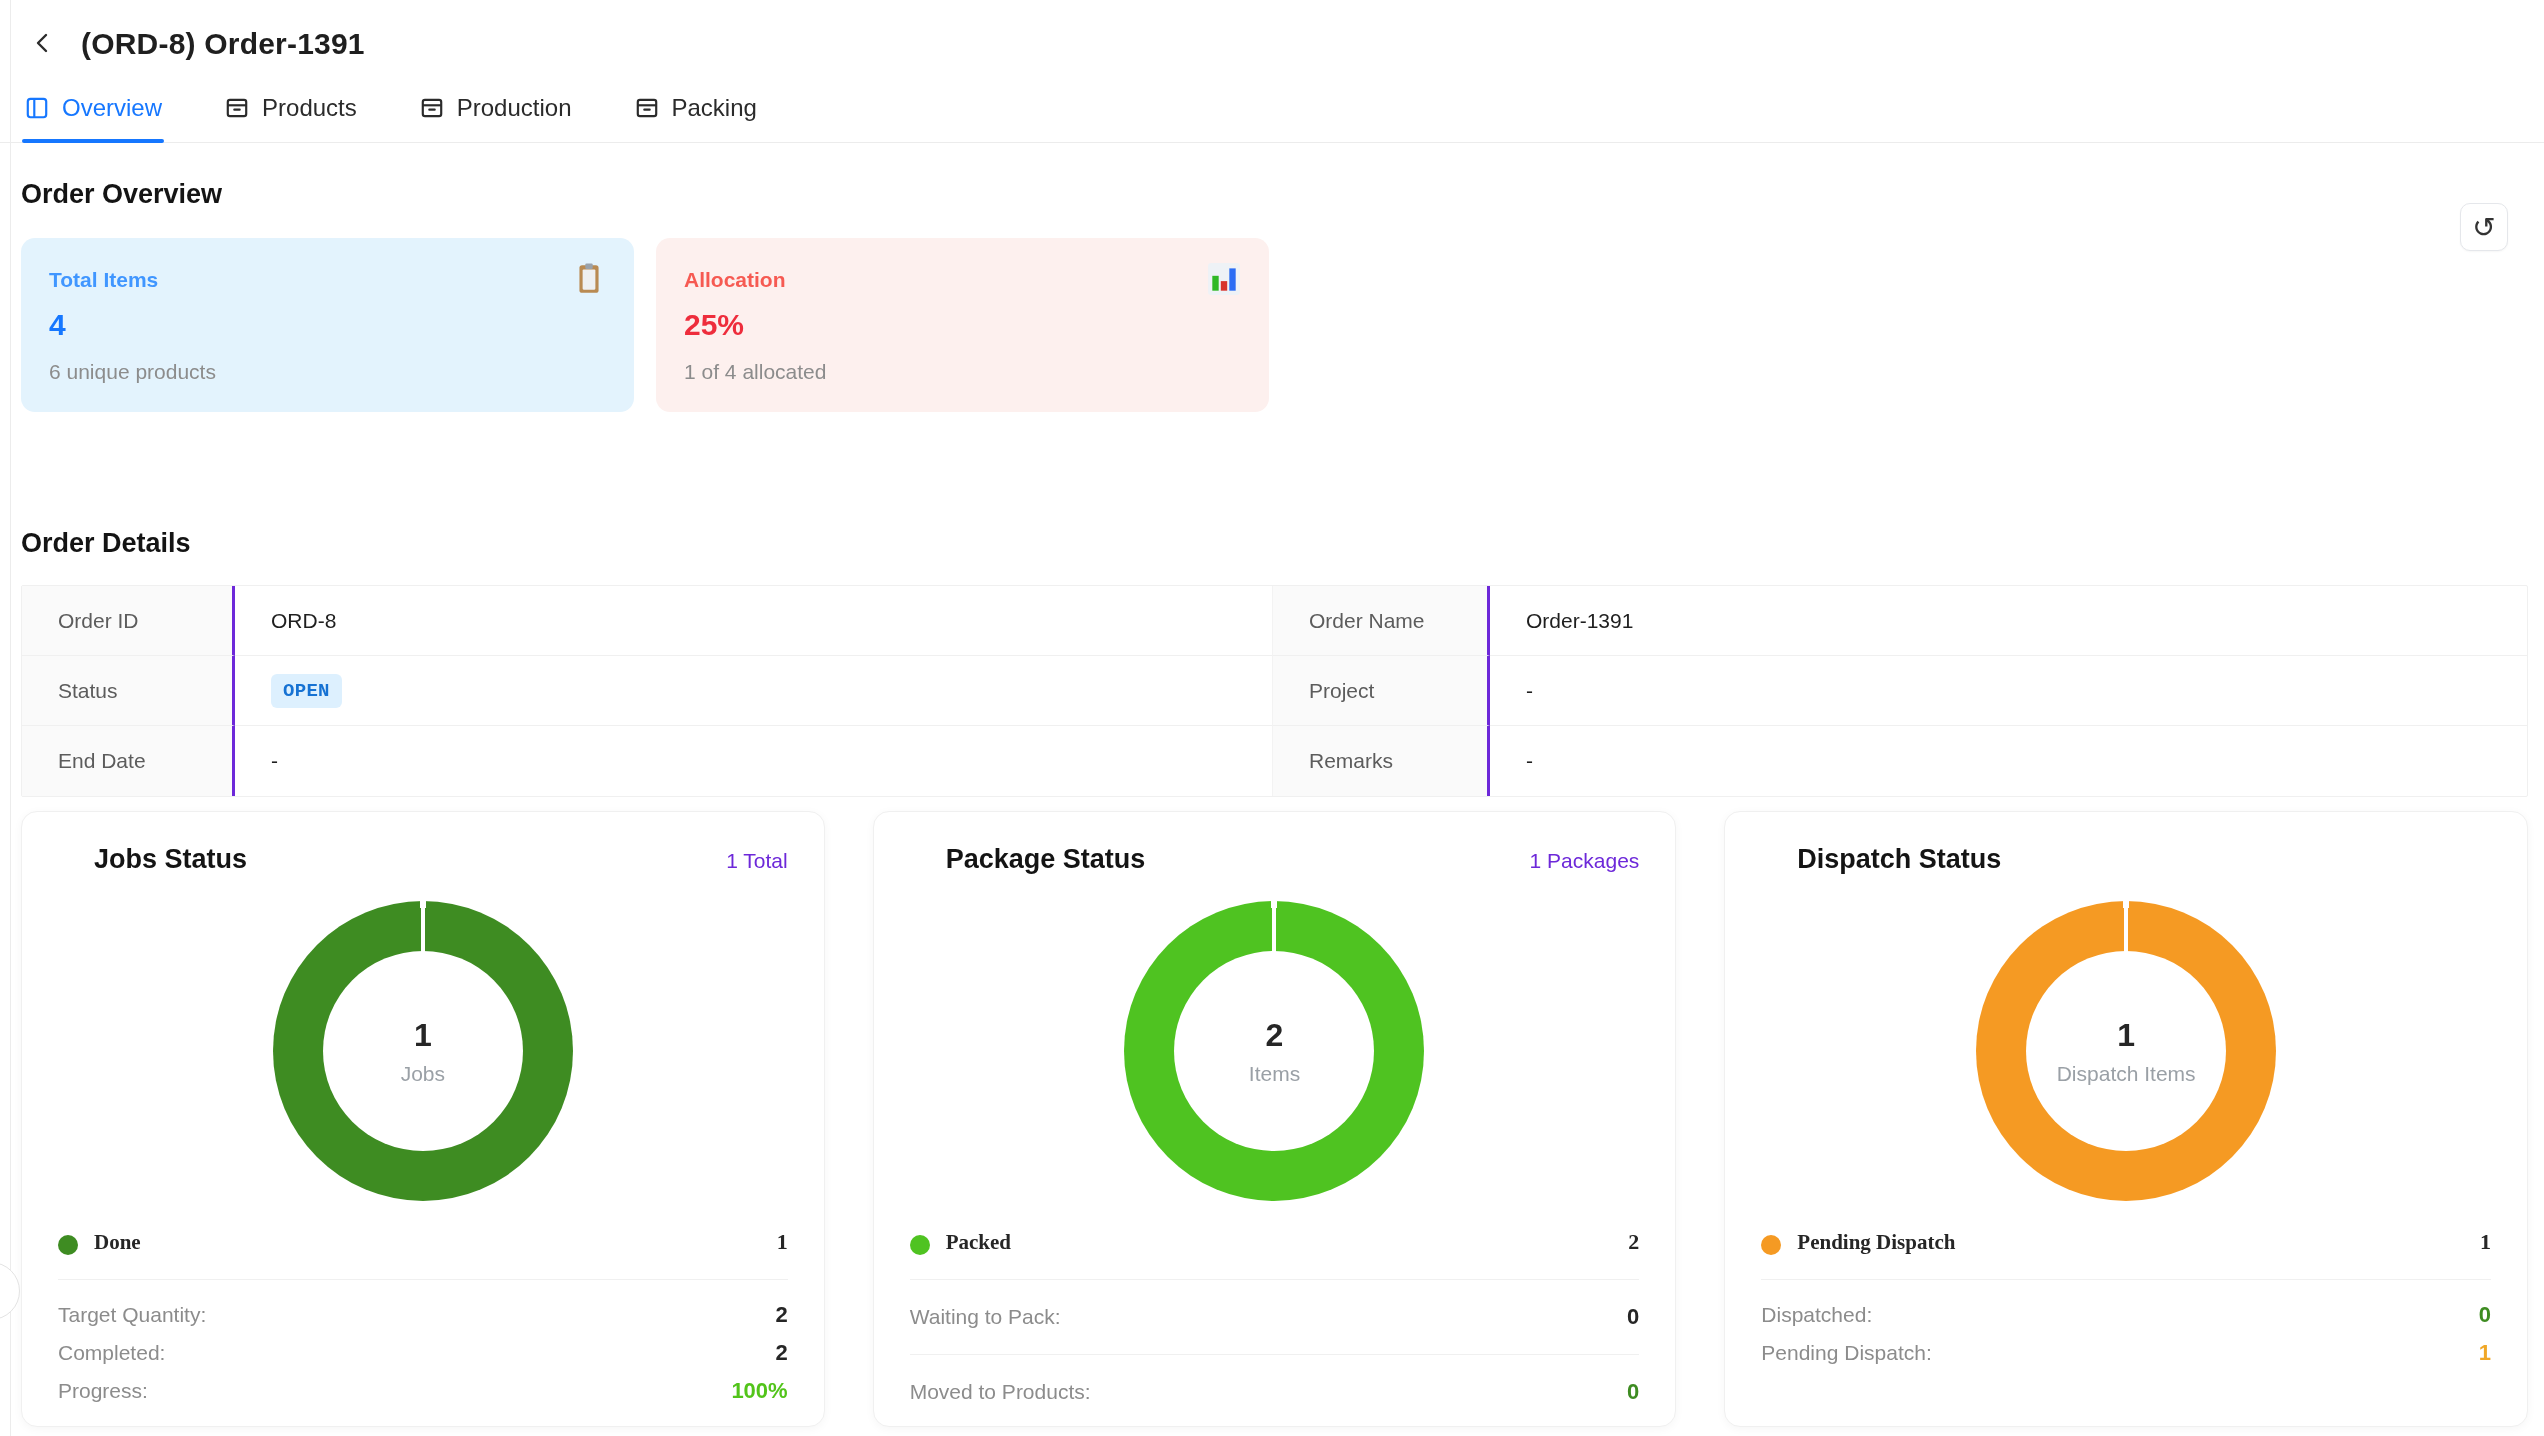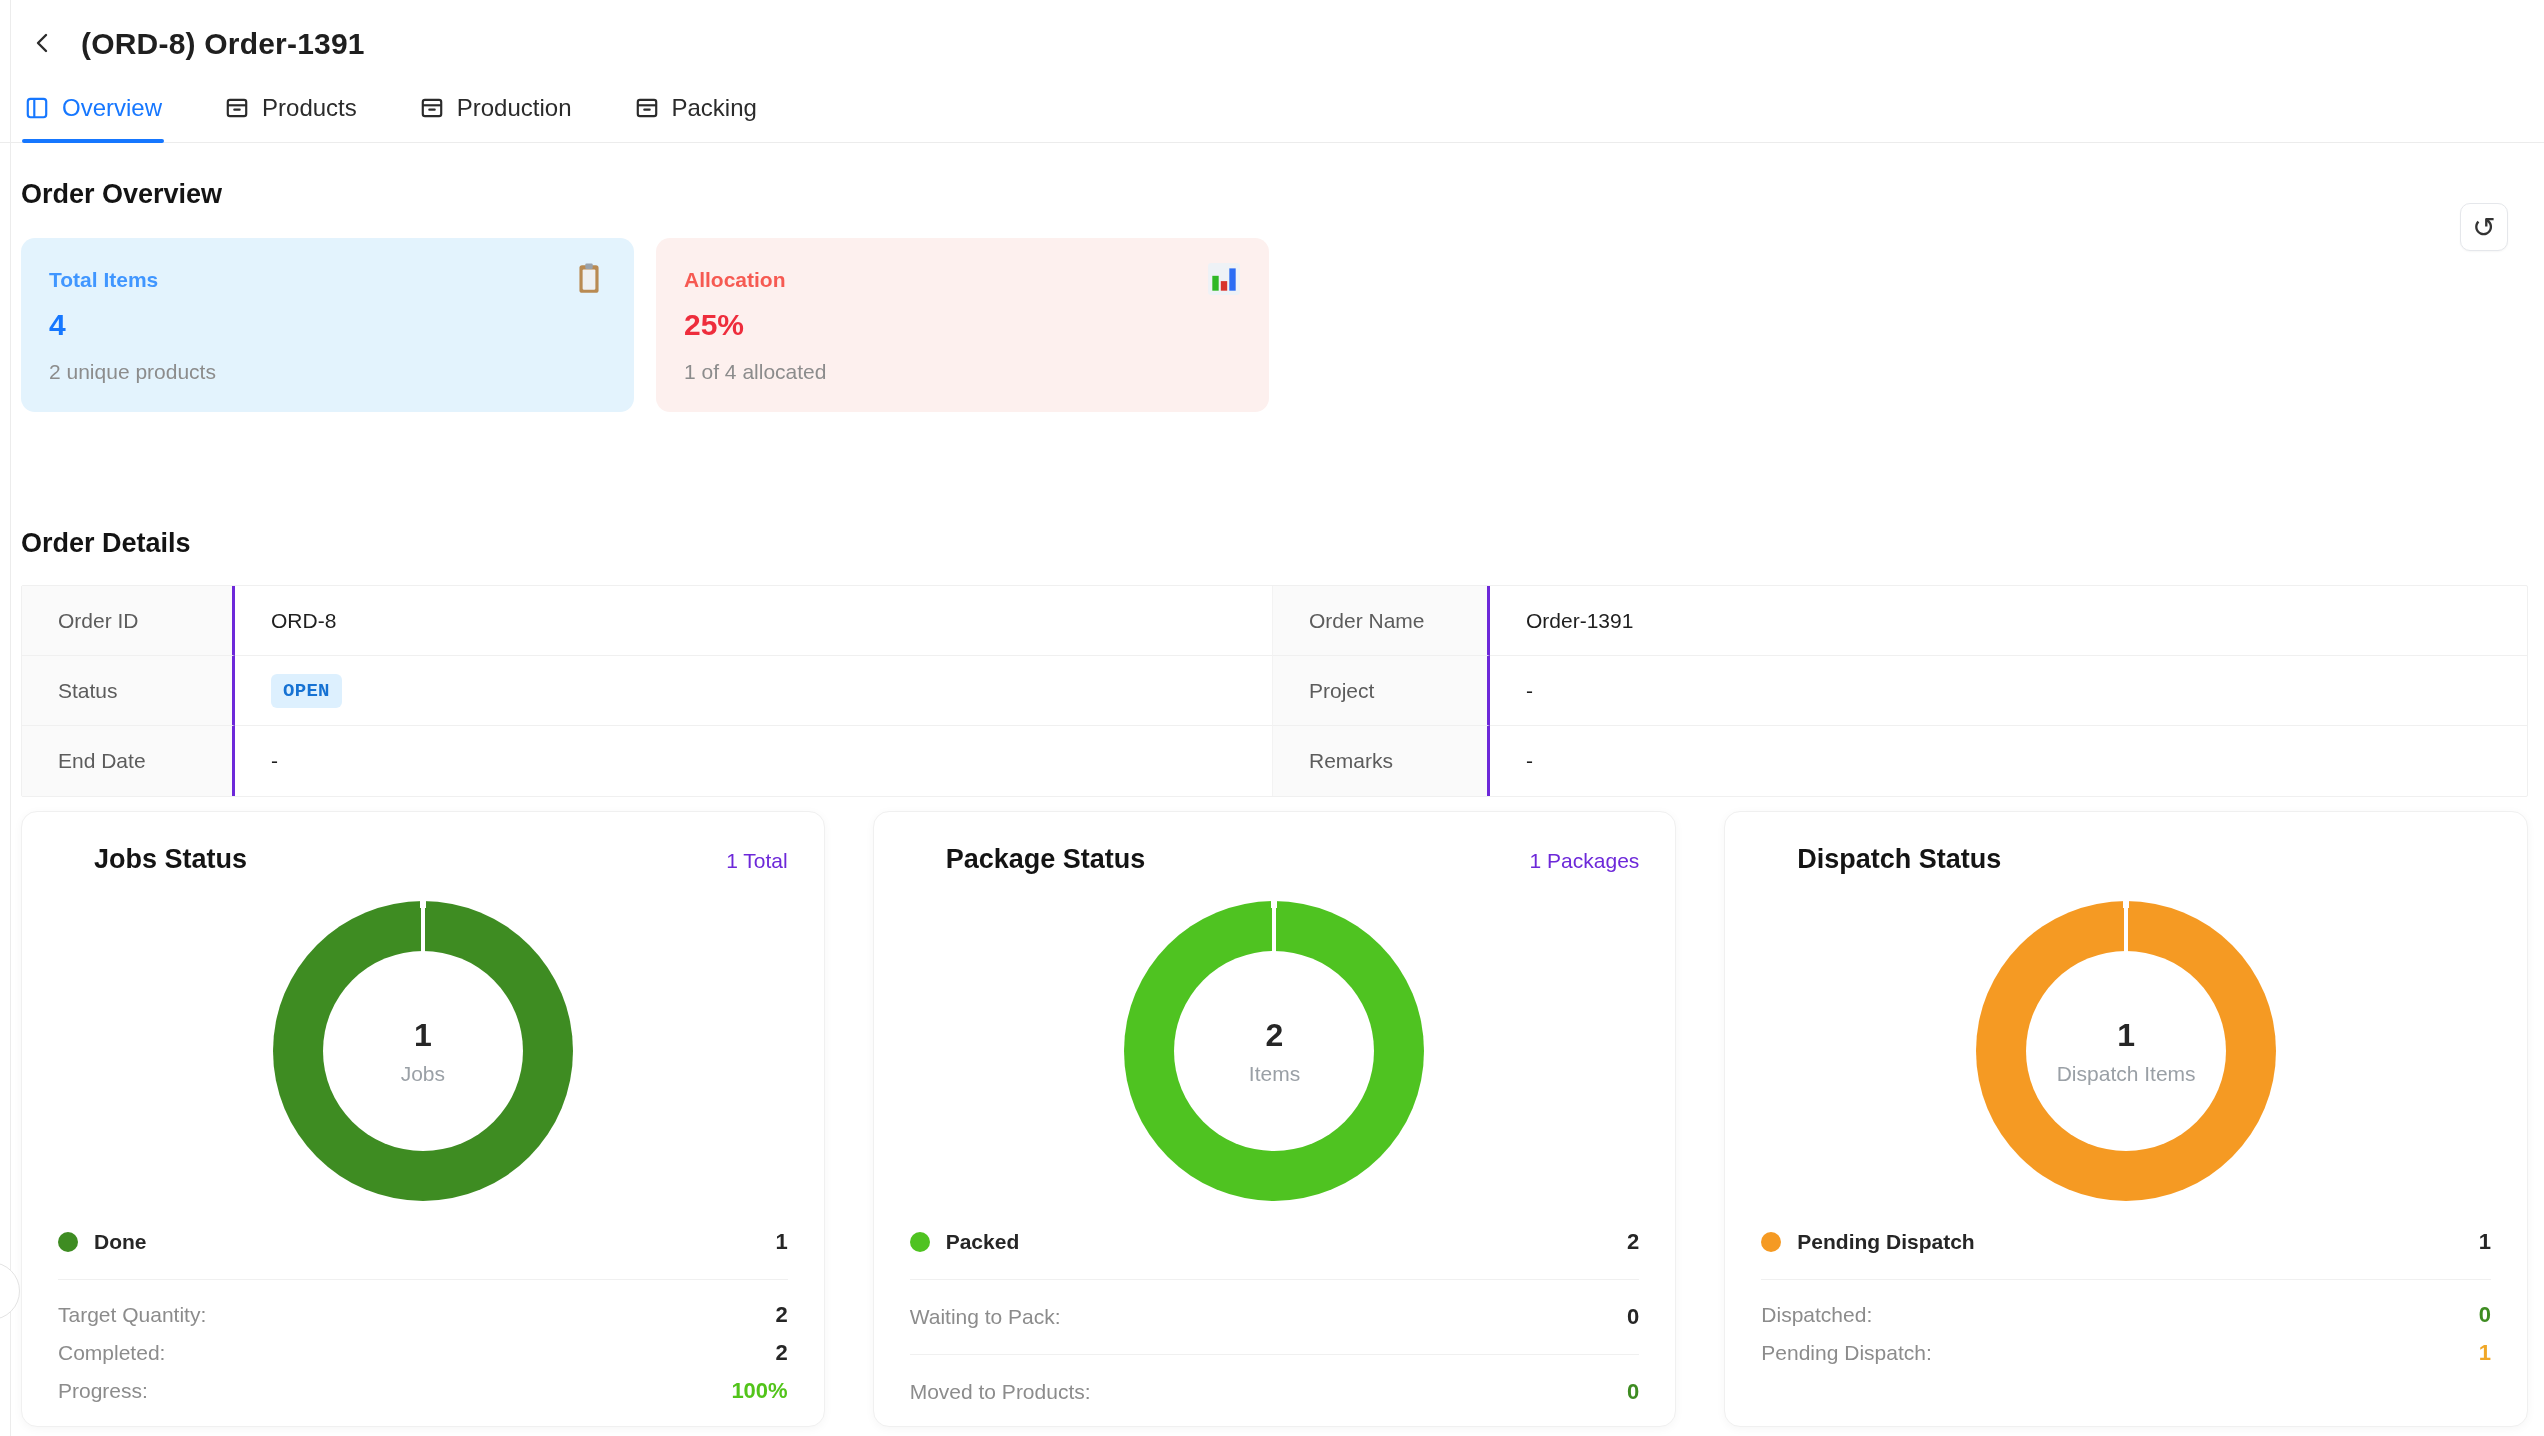--- a/index.html
+++ b/index.html
@@ -52,21 +52,21 @@
   .sc-head { display:flex; align-items:baseline; justify-content:space-between;margin-left:36px; }
   .sc-title { font-size:27px; font-weight:700; color:#141414; }
   .sc-total { font-size:21px; color:#6d28d9; }
   .donut-wrap { display:flex; justify-content:center; margin-top:26px; }
   .donut { width:300px; height:300px; border-radius:50%; position:relative; }
   .donut-hole { position:absolute; left:50%; top:50%; transform:translate(-50%,-50%);
     width:200px; height:200px; border-radius:50%; background:#fff;
     display:flex; flex-direction:column; align-items:center; justify-content:center; }
   .donut-num { font-size:32px; font-weight:700; color:#262626; }
   .donut-label { font-size:21px; color:#9aa0a6; margin-top:8px; }
-  .legend-row { display:flex; align-items:center; margin-top:28px; }
+  .legend-row { display:flex; align-items:flex-end; margin-top:28px;font-family:Liberation Serif, serif; }
   .legend-dot { width:20px; height:20px; border-radius:50%; margin-right:16px; }
   .legend-label { font-size:21px; font-weight:600; color:#262626; }
   .legend-value { margin-left:auto; font-size:22px; font-weight:700; color:#262626; }
   .stats-block { border-top:1px solid #f0f0f0; margin-top:24px; padding-top:16px; }
   .stat-row { display:flex; align-items:center; height:38px; }
   .stat-row .s-label { font-size:21px; color:#8c8c8c; }
   .stat-row .s-value { margin-left:auto; font-size:22px; font-weight:700; }
   .stats-block.spaced { padding-top:0; }
   .stats-block.spaced .stat-row { height:74px; }
   .stats-block.spaced .stat-row + .stat-row { border-top:1px solid #f0f0f0; }
@@ -137,21 +137,21 @@
     <div class="section-heading heading-overview">Order Overview</div>
     <button class="refresh-btn" style="top:24px;">
       <span>↺</span>
     </button>
   </div>
 
   <div class="stat-cards">
     <div class="stat-card" style="background: rgb(227, 243, 253);">
       <div class="label" style="color: rgb(64, 150, 255);">Total Items</div>
       <div class="value" style="color: rgb(22, 119, 255);">4</div>
-      <div class="subtext">2 unique products</div>
+      <div class="subtext">6 unique products</div>
       <span class="card-icon">
         <svg width="34" height="34" viewBox="0 0 32 32">
             <rect x="7" y="3" width="18" height="26" rx="2.5" fill="#b98a52"></rect>
             <rect x="10" y="7" width="12" height="19" rx="1" fill="#eef0f2"></rect>
             <rect x="12.5" y="1.5" width="7" height="5" rx="1.2" fill="#9aa2ab"></rect>
           </svg>
       </span>
     </div>
     <div class="stat-card" style="background: rgb(253, 240, 238);">
       <div class="label" style="color: rgb(246, 90, 82);">Allocation</div>

